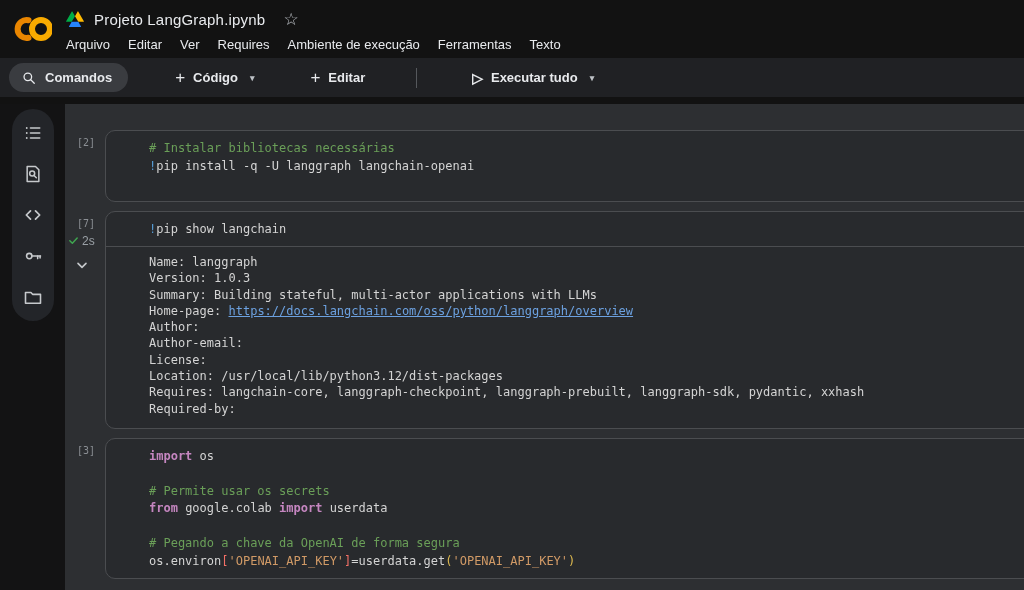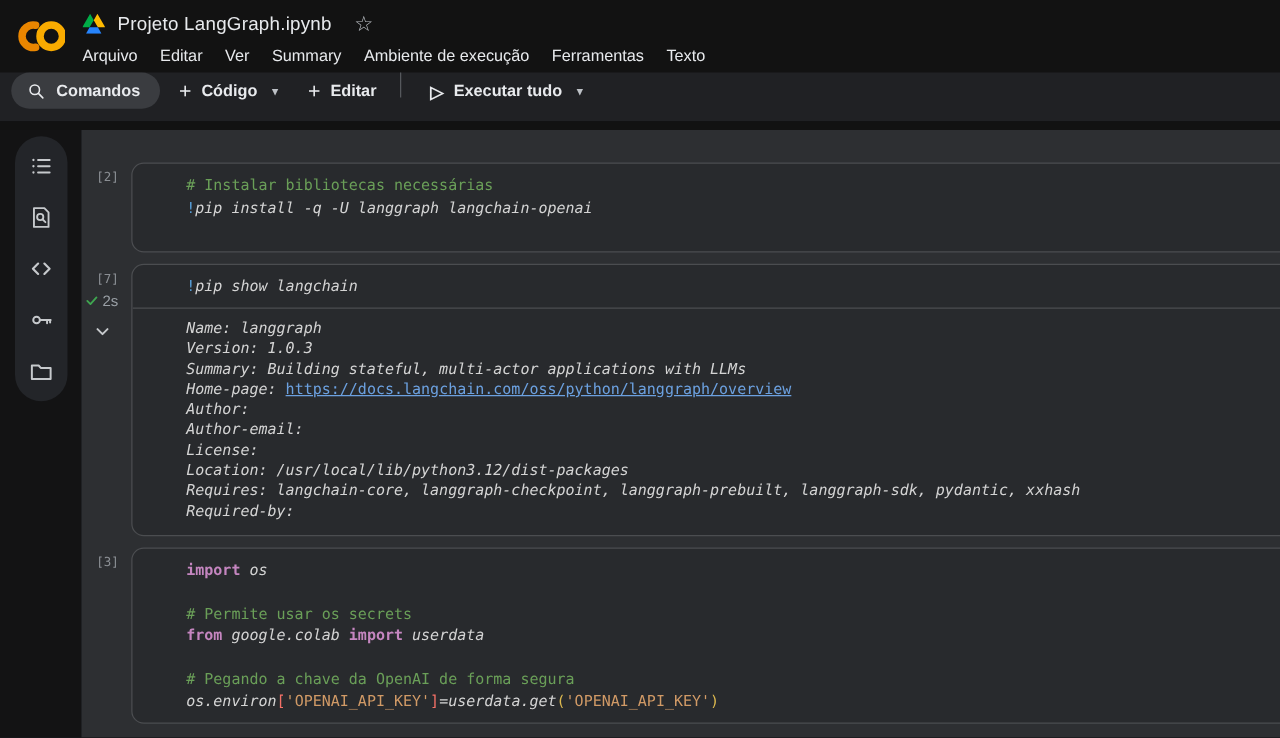--- a/index.html
+++ b/index.html
@@ -11,21 +11,21 @@
   .logo-col { width:66px; display:flex; align-items:center; justify-content:center; flex:none; }
   .header-main { flex:1; padding-top:6px; }
   .title-row { display:flex; align-items:center; height:26px; }
   .drive-ic { width:18px; height:16px; margin-right:10px; flex:none; }
   .doc-title { font-size:15px; color:#e8eaed; letter-spacing:.2px; }
   .star { margin-left:18px; color:#bdc1c6; font-size:17px; line-height:1; }
   .menu-row { display:flex; align-items:center; height:24px; margin-left:-9px; }
   .menu-item { padding:0 9px; font-size:13px; font-weight:400; color:#e8eaed; cursor:default; }
 
   
-  .toolbar { height:39px; background:#202124; display:flex; padding-left:9px; }
+  .toolbar { height:39px; background:#202124; display:flex; align-items:center; padding-left:9px;gap:32px; }
   .cmd-pill { display:flex; align-items:center; gap:9px; background:#3a3c40; border-radius:16px;
               height:29px; padding:0 16px 0 13px; color:#e8eaed; font-size:13px; font-weight:600; }
   .tb-btn { display:flex; align-items:center; gap:8px; color:#e8eaed; font-size:13px;
             font-weight:600; padding:0 9px; height:29px; margin-left:6px; }
   .plus { font-size:17px; font-weight:400; line-height:1; }
   .caret { color:#bdc1c6; font-size:9px; margin-left:4px; }
   .play { font-size:14px; line-height:1; }
   .vdiv { width:1px; height:20px; background:#55585c; margin:0 8px 0 10px; }
 
   .strip { height:7px; background:#121212; }
@@ -48,21 +48,21 @@
                font-size:12px; line-height:17.5px; color:var(--code_text,#d4d4d4); white-space:pre; }
   .output-area { border-top:1px solid #4b4d50; padding:7px 16px 11px 43px;
                  font-family:"DejaVu Sans Mono",monospace; font-size:12px; line-height:16.3px;
                  color:var(--code_text,#d4d4d4); white-space:pre; }
   .exec-label { position:absolute; left:-34px; top:7px; width:30px; text-align:center;
                 font-family:"DejaVu Sans Mono",monospace; font-size:10px; color:#8b8f94; cursor:pointer; }
   .runtime { position:absolute; left:-37px; top:23px; display:flex; align-items:center; gap:3px;
              font-size:12px; color:#9aa0a6; }
   .chevron { position:absolute; left:-31px; top:46px; width:18px; height:18px; cursor:pointer; }
 
-  .tok-plain   { color:var(--code_text,#d4d4d4);font-style:italic; }
+  .tok-plain   { color:var(--code_text,#d4d4d4); }
   .tok-comment { color:var(--comment_green,#6a9f58); }
   .tok-magic   { color:var(--magic_blue,#569cd6); }
   .tok-keyword { color:var(--keyword_purple,#c586c0);font-weight:bold; }
   .tok-string  { color:var(--string_orange,#d19a66); }
   .tok-bracket { color:var(--bracket_red,#f47067); }
   .tok-paren   { color:var(--paren_gold,#ddb94f); }
   .tok-link    { color:var(--link_blue,#6ca1e0); text-decoration:underline; cursor:pointer; }
 </style>
 </head>
 <body>
@@ -81,21 +81,21 @@
         <path fill="#ffba00" d="M43.65 25 57.4 1.2c1.35.8 2.5 1.9 3.3 3.3l25.4 44c.8 1.4 1.2 2.95 1.2 4.5h-27.5z"></path>
         <path fill="#2684fc" d="M13.75 76.8c1.35.8 2.9 1.2 4.5 1.2h50.8c1.6 0 3.15-.45 4.5-1.2L59.8 53h-32.3z"></path>
       </svg>
       <span class="doc-title">Projeto LangGraph.ipynb</span>
       <span class="star">☆</span>
     </div>
     <div class="menu-row">
       <span class="menu-item">Arquivo</span>
       <span class="menu-item">Editar</span>
       <span class="menu-item">Ver</span>
-      <span class="menu-item">Summary</span>
+      <span class="menu-item">Requires</span>
       <span class="menu-item">Ambiente de execução</span>
       <span class="menu-item">Ferramentas</span>
       <span class="menu-item">Texto</span>
     </div>
   </div>
 </div>
 
 <div class="toolbar">
   <div class="cmd-pill">
     <svg width="14" height="14" viewBox="0 0 24 24">

